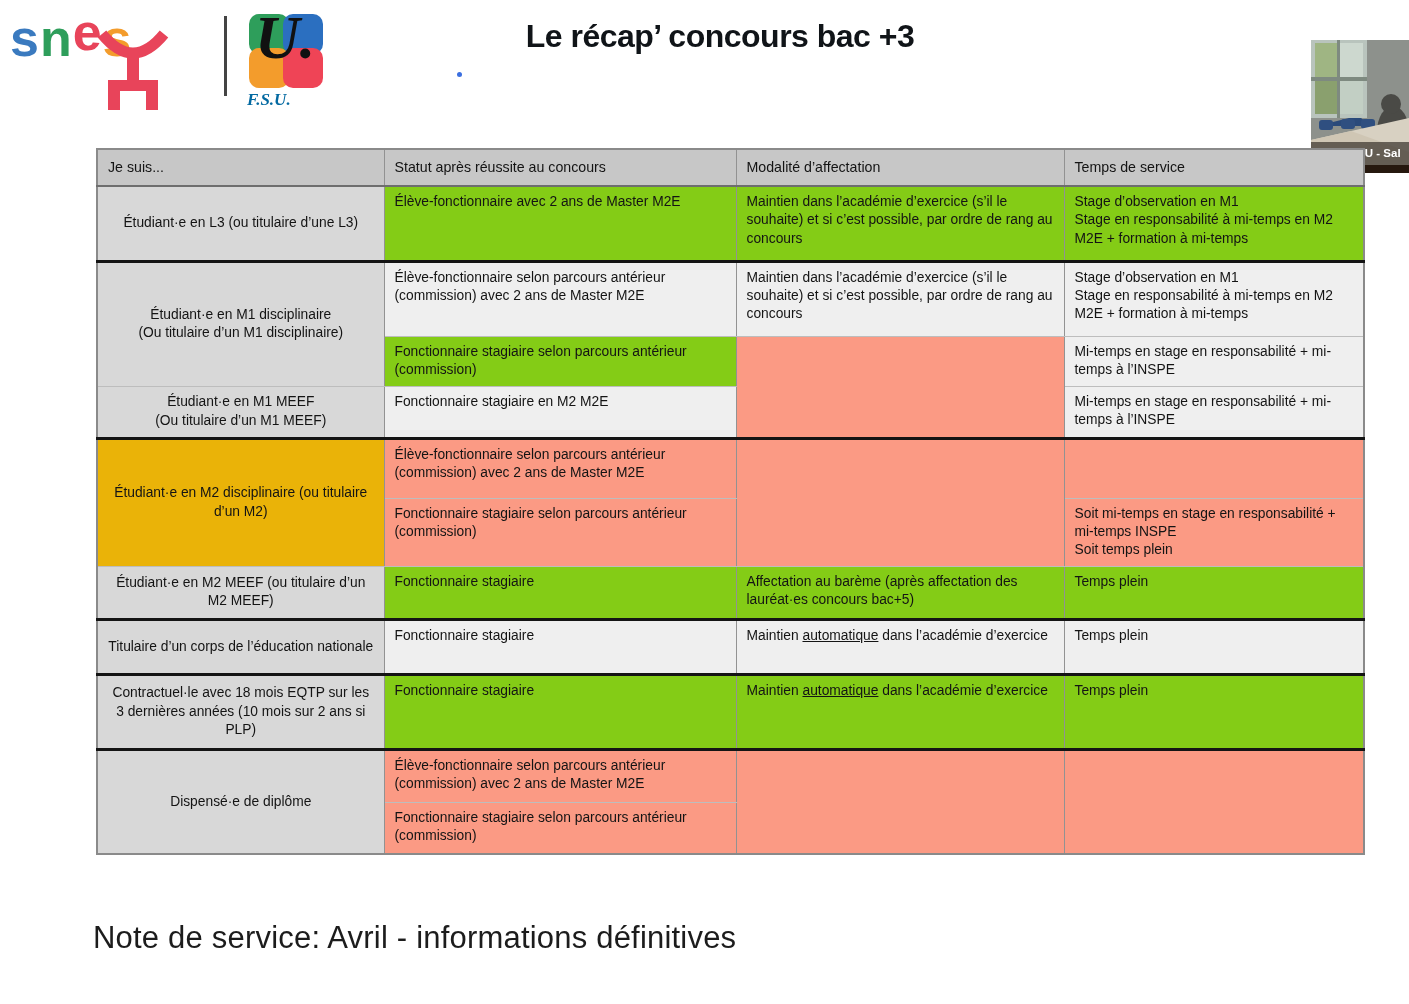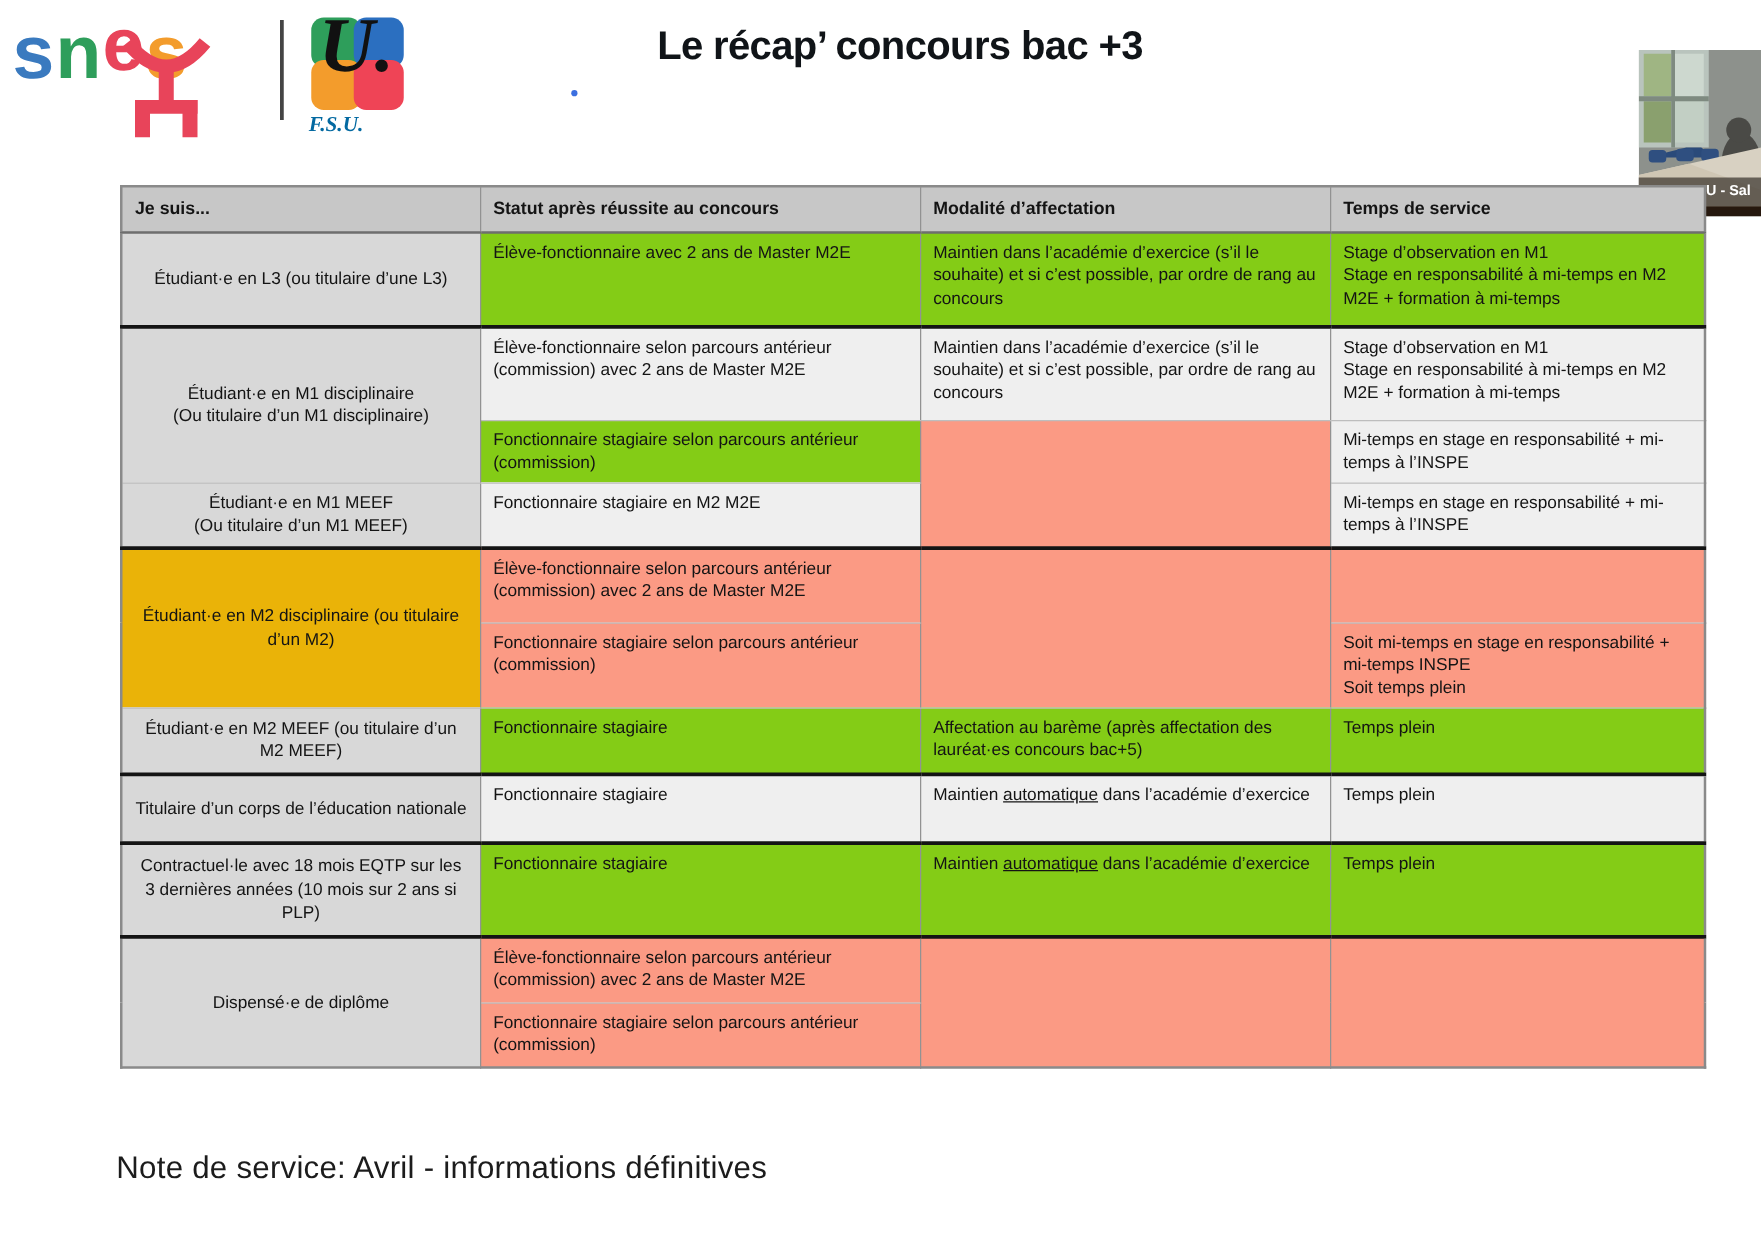--- a/index.html
+++ b/index.html
@@ -11,21 +11,21 @@
     overflow: hidden;
   }
 
   
   .logo-wrap {
     position: absolute; left: 10px; top: 4px;
     display: flex; align-items: flex-start; gap: 14px;
   }
   .snes-logo { position: relative; width: 200px; height: 108px; }
   .snes-letters {
-    font-weight: bold; font-size: 60px; letter-spacing: 1px;
+    font-weight: bold; font-size: 52px; letter-spacing: 1px;
     font-family: "Liberation Sans", sans-serif; line-height: 1;
     position:absolute; left:0; top:8px;
   }
   .snes-letters span { display:inline-block; }
   .l-blue   { color:#3a7abf; }
   .l-green  { color:#2e9e5b; }
   .l-pink   { color:#e8445a; transform: translateY(-6px); }
   .l-orange { color:#f39c2c; }
   .snes-figure { position:absolute; left:78px; top:2px; }
   .logo-divider {
@@ -93,21 +93,21 @@
     border-right:1px solid #929292;
     border-top:1px solid #bdbdbd;
     border-bottom:1px solid #bdbdbd;
     padding:6px 10px;
     line-height:1.34;
     vertical-align:top;
     text-align:left;
   }
   .recap th {
     background:#c7c7c7;
-    font-weight:bold; font-size:14.2px;
+    font-weight:normal; font-size:14.2px;
     vertical-align:middle;
     border-bottom:2px solid #6e6e6e;
   }
   .recap td.c1 {
     background:#d8d8d8;
     font-weight:normal; text-align:center; vertical-align:middle;
   }
   .recap td.w   { background:#84cc16; }
   .recap td.b   { background:#efefef; }
   .recap td.sal { background:#fb9a84; }
@@ -115,21 +115,21 @@
   tr.h-hdr{height:37px} tr.h75{height:75px} tr.h50{height:50px}
   tr.h52{height:52px}  tr.h60{height:60px} tr.h68{height:68px}
   tr.h53{height:53px}  tr.h55{height:55px}
   tr.thick td { border-top:3px solid #141414;margin-left:21px; }
   .pre { white-space:pre-line; }
   .u { text-decoration:underline; }
 
   
   .note {
     position:absolute; left:93px; top:920px;
-    font-size:25px; color:#1c1c1c; font-weight:normal;
+    font-size:31px; color:#1c1c1c; font-weight:normal;
     font-family:"Liberation Sans", sans-serif;
     letter-spacing:0.2px;
   }
 </style>
 </head>
 <body>
 
 <div class="logo-wrap">
   <div class="snes-logo">
     <div class="snes-letters"><span class="l-blue">s</span><span class="l-green">n</span><span class="l-pink">e</span><span class="l-orange">s</span></div>

